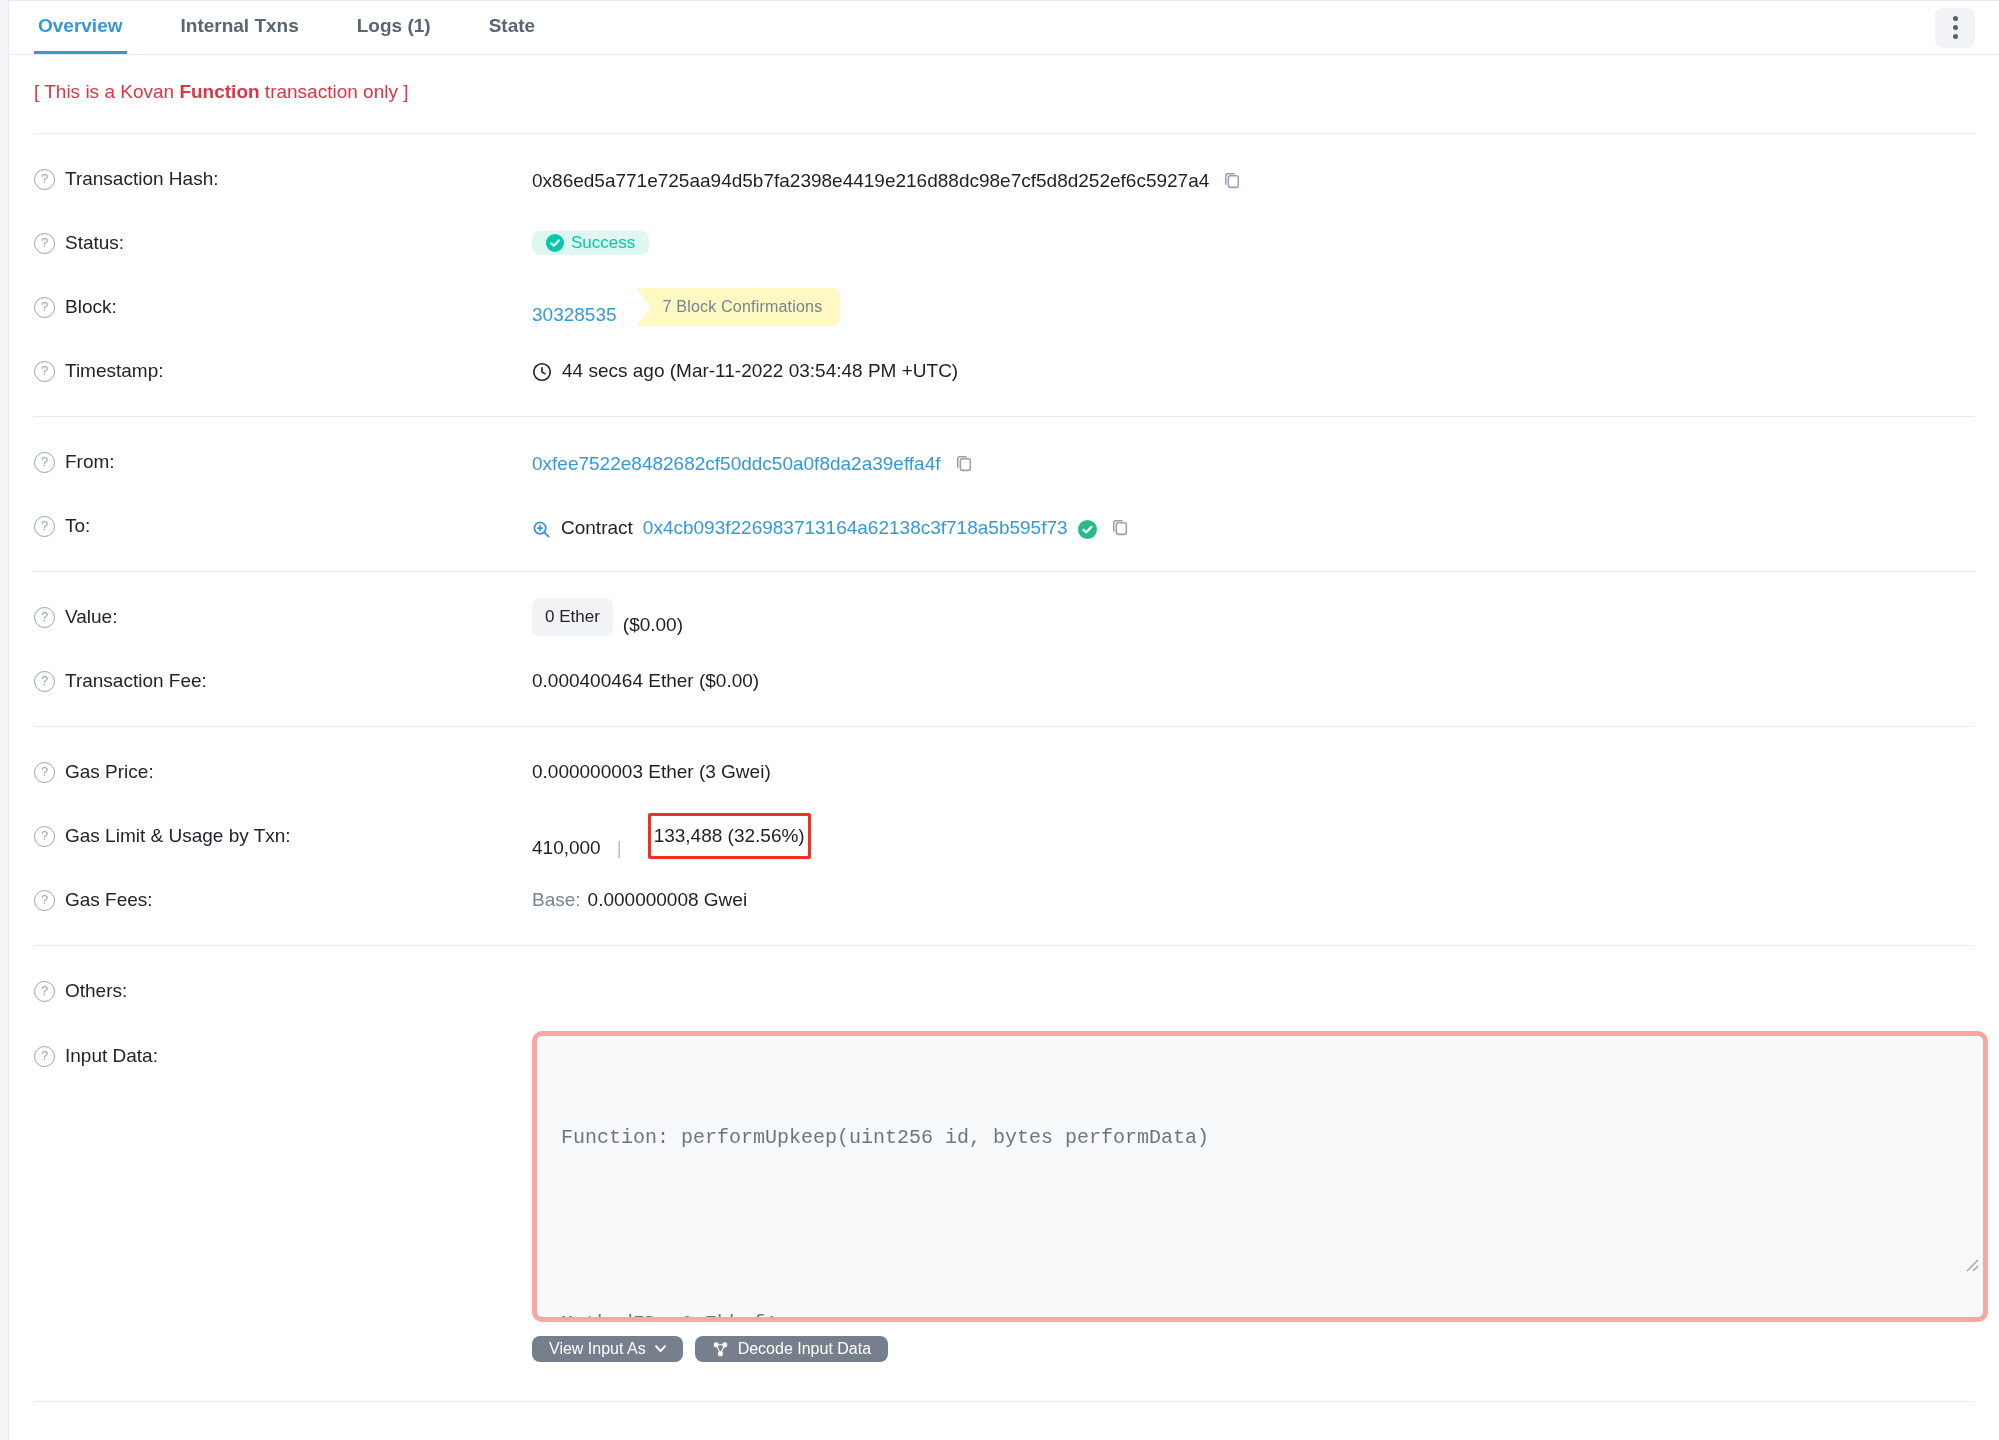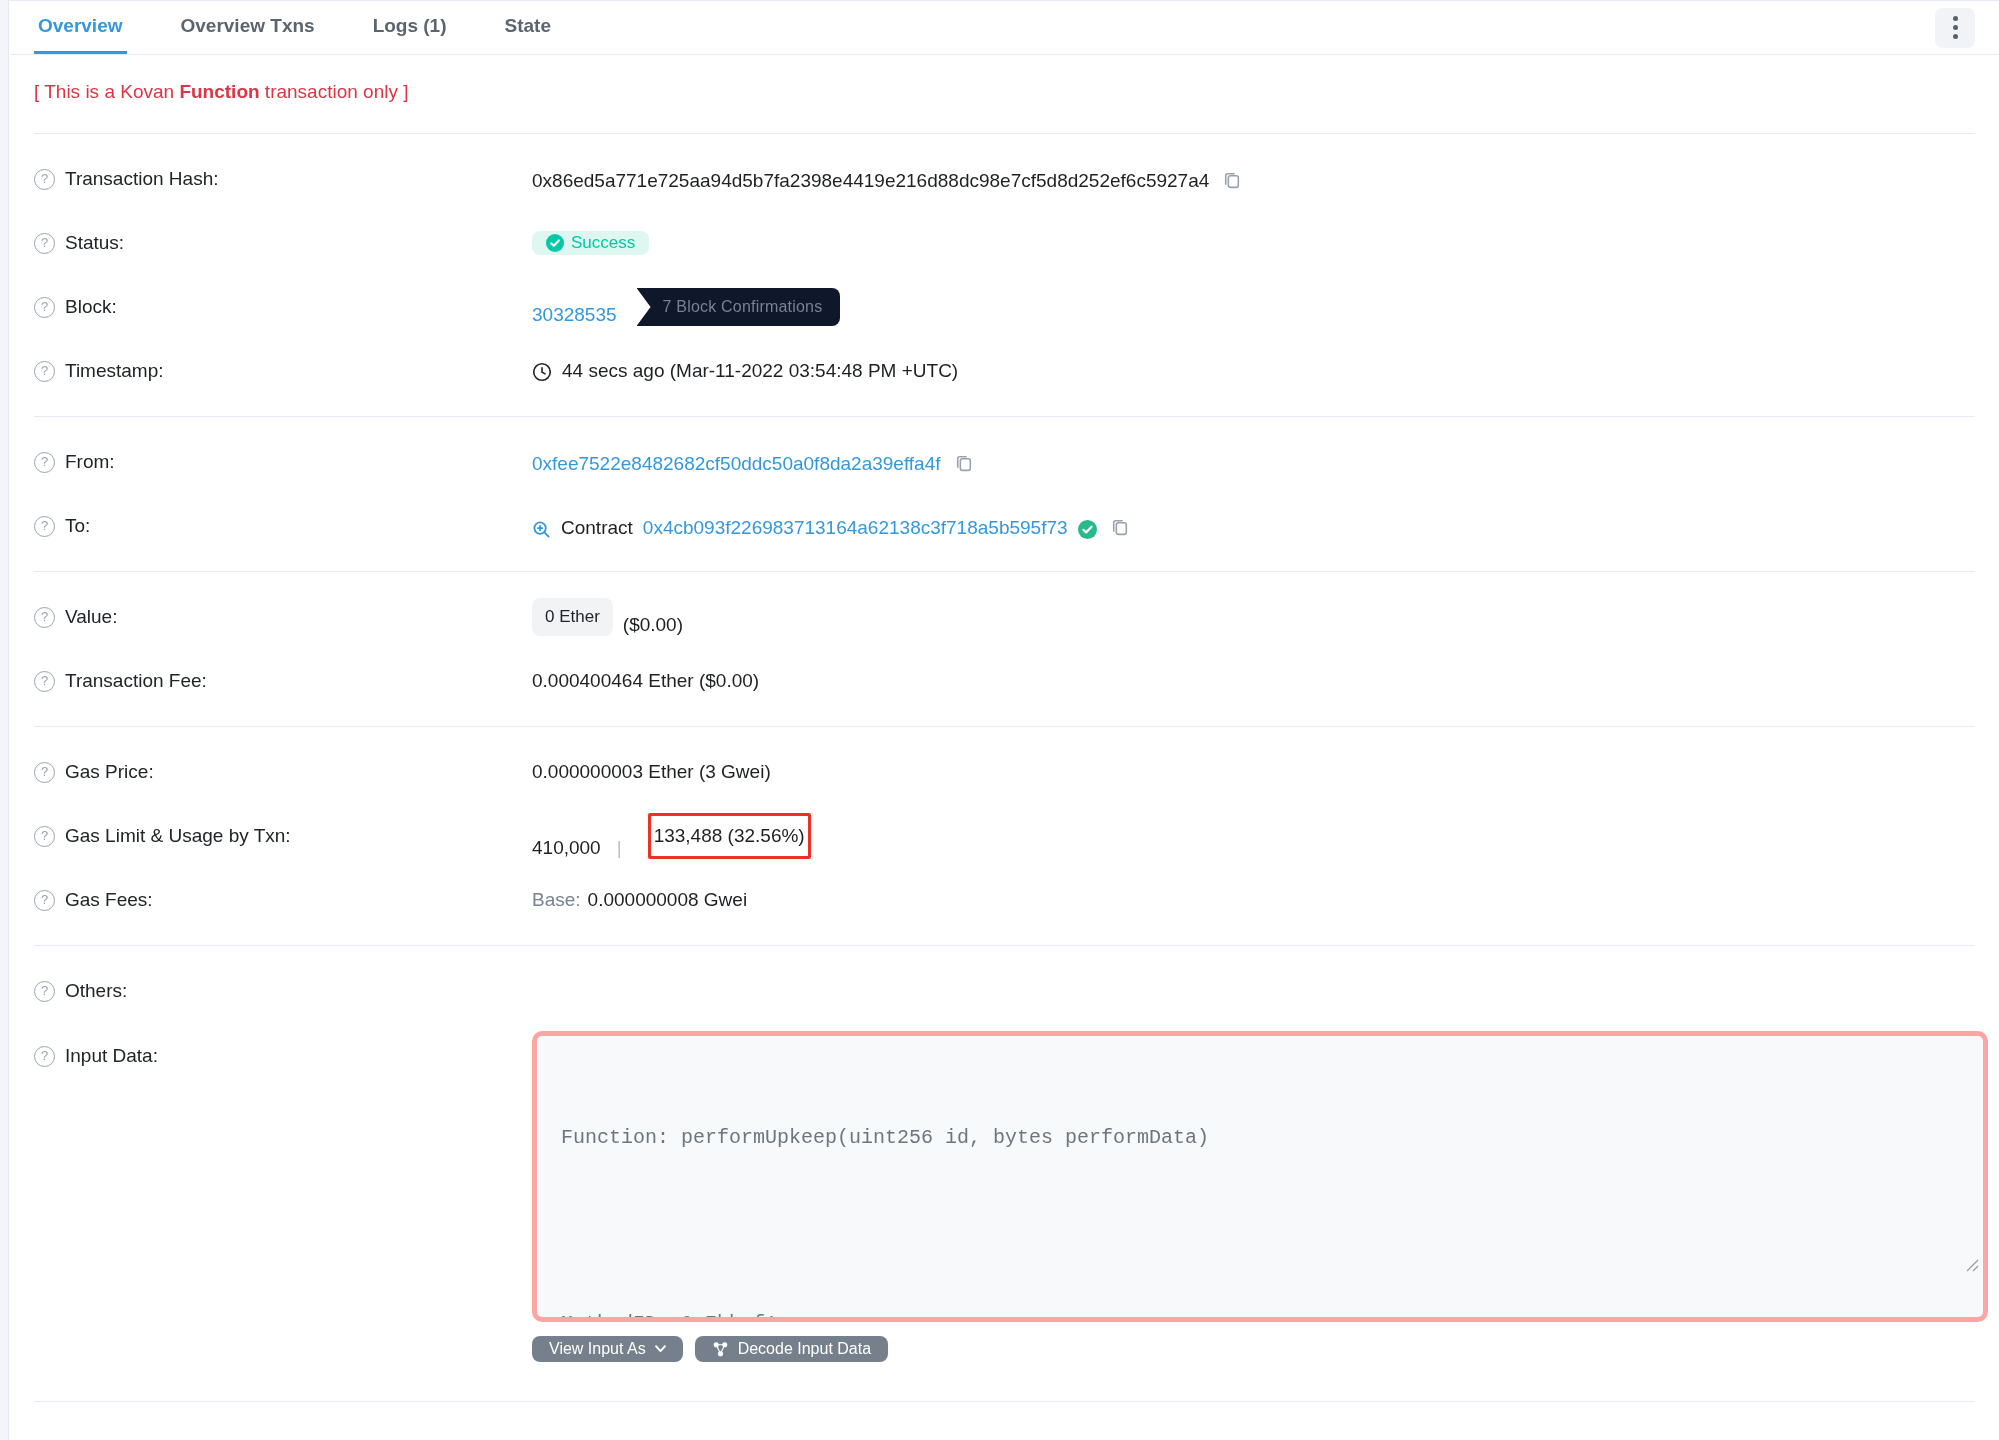--- a/index.html
+++ b/index.html
@@ -59,21 +59,21 @@
   .link { color: #3498db; cursor: pointer; text-decoration: none; }
 
   
   .status-badge {
     display: inline-flex; align-items: center; gap: 7px;
     background: #def7f0; color: #00c9a7; font-size: 17px;
     padding: 2px 14px; border-radius: 8px;
   }
   
   .confirm-badge {
-    background: #0f172a; color: #77838f; font-size: 16px; letter-spacing: .2px;
+    background: #fef9c3; color: #77838f; font-size: 16px; letter-spacing: .2px;
     padding: 10px 18px 10px 26px; border-radius: 0 8px 8px 0; margin-left: 10px;
     clip-path: polygon(0 0, 100% 0, 100% 100%, 0 100%, 14px 50%);
   }
   
   .gray-badge {
     background: #f2f3f5; border-radius: 8px; padding: 9px 13px;
     font-size: 17px; color: #21252b; display: inline-flex; gap: 6px; align-items: center;
   }
   .gray-badge .k { color: #77838f; }
   .pipe { color: #b9c2cb; margin: 0 6px; }
@@ -107,21 +107,21 @@
 </style>
 </head>
 <body>
 
 <div class="left-gutter"></div>
 
 <div class="page">
 
   <header class="tabbar">
     <div class="tab active">Overview</div>
-    <div class="tab">Overview Txns</div>
+    <div class="tab">Internal Txns</div>
     <div class="tab">Logs (1)</div>
     <div class="tab">State</div>
     <button class="kebab">
       <span class="kebab-dots">
           <i></i>
           <i></i>
           <i></i>
         </span>
     </button>
   </header>

